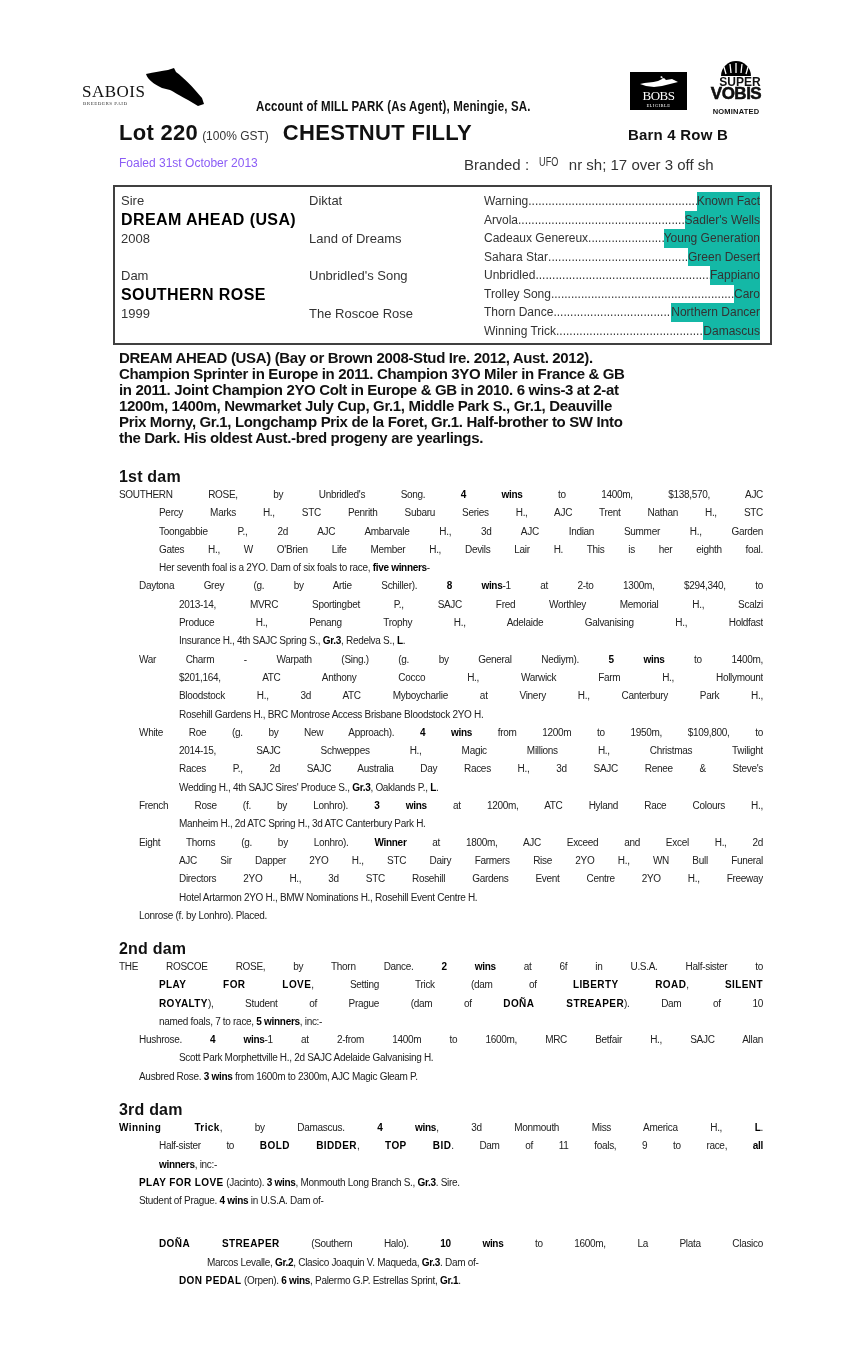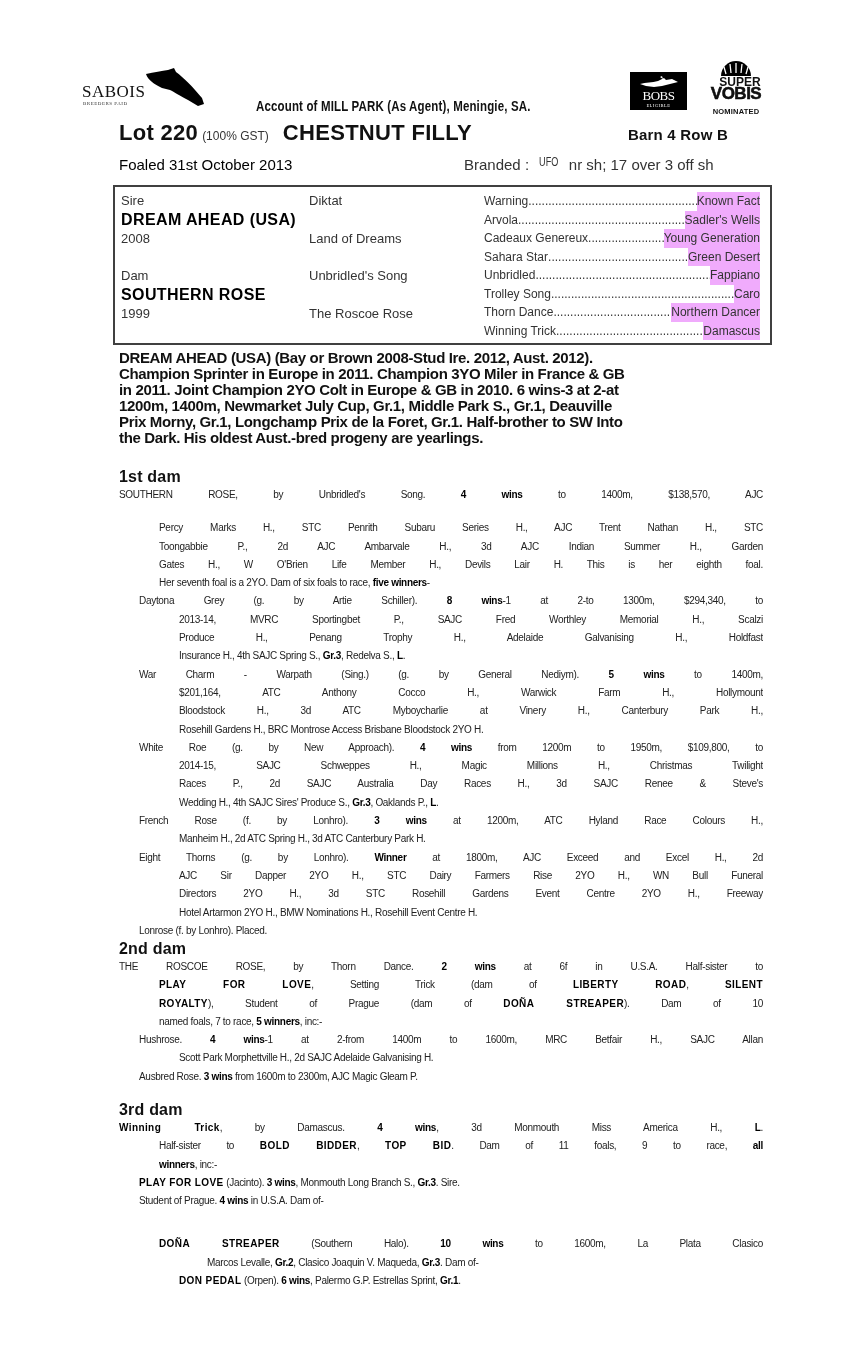--- a/index.html
+++ b/index.html
@@ -17,33 +17,33 @@
   .logo-vobis { left:700px; top:60px; width:72px; height:60px; }
   .logo-vobis .super { position:absolute; left:8px; right:0; top:15px; text-align:center; font-weight:bold; font-size:12px; letter-spacing:0; }
   .logo-vobis .vobis { position:absolute; left:0; right:0; top:24px; text-align:center; font-weight:900; font-size:17px; -webkit-text-stroke:0.5px #000; letter-spacing:-0.5px; }
   .logo-vobis .nom { position:absolute; left:0; right:0; top:47px; text-align:center; font-weight:bold; font-size:7.5px; letter-spacing:0.2px; }
   .logo-vobis svg { position:absolute; left:19px; top:0; }
   .lotline { left:119px; top:120px; white-space:nowrap; }
   .lotline .lot { font-weight:bold; font-size:22px; letter-spacing:0.3px; }
   .lotline .gst { font-size:12px; color:#333; margin-left:4px; }
   .lotline .desc { font-weight:bold; font-size:22px; margin-left:14px; letter-spacing:0.3px; }
   .barn { left:628px; top:126px; font-weight:bold; font-size:15px; white-space:nowrap; letter-spacing:0.2px; }
-  .foaled { left:119px; top:156px; font-size:15px; color:#000000; white-space:nowrap; }
+  .foaled { left:119px; top:156px; font-size:12px; color:#8b5cf6; white-space:nowrap; }
   .branded { left:464px; top:156px; font-size:15px; color:#333; white-space:nowrap; }
   .brand-mark { display:inline-block; font-family:"Liberation Sans Narrow","Liberation Sans", sans-serif; font-size:13px; transform:scaleX(0.7) translateY(-4px); margin:0 2px; }
   .pedbox { left:113px; top:185px; width:659px; height:160px; border:2px solid #404040; box-sizing:border-box; }
   .ped-left { position:absolute; left:6px; top:4px; width:355px; font-size:13px; color:#333; }
   .ped-left .row { height:19px; line-height:19px; position:relative; white-space:nowrap; }
   .ped-left .row .c2 { position:absolute; left:188px; }
   .ped-left .big { font-weight:900; font-size:16px; color:#000; letter-spacing:0.4px; }
   .ped-right { position:absolute; left:369px; top:5px; width:276px; font-size:12px; color:#333; }
   .ped-right .row { height:18.5px; line-height:18.5px; display:flex; white-space:nowrap; overflow:hidden; }
   .ped-right .row .dots { flex:1; overflow:hidden; position:relative; }
   .ped-right .row .dots::before { content:"................................................................................................................"; position:absolute; left:0; top:0; letter-spacing:0; }
-  .ped-right .row .r { background:#f0abfc;text-align:center; }
+  .ped-right .row .r { background:#14b8a6;text-align:center; }
   .sire-note { left:119px; top:350px; width:656px; font-weight:bold; font-size:15px; line-height:16px; letter-spacing:-0.35px; text-align:justify; font-stretch:condensed; }
   .sire-note span { display:block; }
   .sec-head { font-weight:bold; font-size:16px; letter-spacing:0.2px; }
   .body-text { font-size:10px; line-height:18.3px; color:#222; letter-spacing:-0.3px; }
   .b { font-weight:bold; color:#000; }
   .bb { font-weight:900; color:#000; letter-spacing:0.4px; }
 </style>
 </head>
 <body>
 
@@ -163,21 +163,21 @@
   <span>Champion Sprinter in Europe in 2011. Champion 3YO Miler in France &amp; GB</span>
   <span>in 2011. Joint Champion 2YO Colt in Europe &amp; GB in 2010. 6 wins-3 at 2-at</span>
   <span>1200m, 1400m, Newmarket July Cup, Gr.1, Middle Park S., Gr.1, Deauville</span>
   <span>Prix Morny, Gr.1, Longchamp Prix de la Foret, Gr.1. Half-brother to SW Into</span>
   <span>the Dark. His oldest Aust.-bred progeny are yearlings.</span>
 </div>
 
 <div class="abs sec-head" style="left:119px; top:468px;">1st dam</div>
 <div class="abs body-text" style="left:119px; top:486px; width:644px;">
     <div style="padding-left: 0px; white-space: normal; height: 18.3px; text-align: justify; text-align-last: justify; overflow: hidden;"><span>SOUTHERN ROSE, by Unbridled's Song. </span><span class="b">4 wins</span><span> to 1400m, $138,570, AJC</span></div>
-    <div style="padding-left: 40px; white-space: normal; height: 18.3px; text-align: justify; text-align-last: justify; overflow: hidden; margin-top: 15px;"><span>Percy Marks H., STC Penrith Subaru Series H., AJC Trent Nathan H., STC</span></div>
+    <div style="padding-left: 40px; white-space: normal; height: 18.3px; text-align: justify; text-align-last: justify; overflow: hidden;"><span>Percy Marks H., STC Penrith Subaru Series H., AJC Trent Nathan H., STC</span></div>
     <div style="padding-left: 40px; white-space: normal; height: 18.3px; text-align: justify; text-align-last: justify; overflow: hidden;"><span>Toongabbie P., 2d AJC Ambarvale H., 3d AJC Indian Summer H., Garden</span></div>
     <div style="padding-left: 40px; white-space: normal; height: 18.3px; text-align: justify; text-align-last: justify; overflow: hidden;"><span>Gates H., W O'Brien Life Member H., Devils Lair H. This is her eighth foal.</span></div>
     <div style="padding-left: 40px; white-space: nowrap; height: 18.3px;"><span>Her seventh foal is a 2YO. Dam of six foals to race, </span><span class="b">five winners</span><span>-</span></div>
     <div style="padding-left: 20px; white-space: normal; height: 18.3px; text-align: justify; text-align-last: justify; overflow: hidden;"><span>Daytona Grey (g. by Artie Schiller). </span><span class="b">8 wins</span><span>-1 at 2-to 1300m, $294,340, to</span></div>
     <div style="padding-left: 60px; white-space: normal; height: 18.3px; text-align: justify; text-align-last: justify; overflow: hidden;"><span>2013-14, MVRC Sportingbet P., SAJC Fred Worthley Memorial H., Scalzi</span></div>
     <div style="padding-left: 60px; white-space: normal; height: 18.3px; text-align: justify; text-align-last: justify; overflow: hidden;"><span>Produce H., Penang Trophy H., Adelaide Galvanising H., Holdfast</span></div>
     <div style="padding-left: 60px; white-space: nowrap; height: 18.3px;"><span>Insurance H., 4th SAJC Spring S., </span><span class="b">Gr.3</span><span>, Redelva S., </span><span class="b">L</span><span>.</span></div>
     <div style="padding-left: 20px; white-space: normal; height: 18.3px; text-align: justify; text-align-last: justify; overflow: hidden;"><span>War Charm - Warpath (Sing.) (g. by General Nediym). </span><span class="b">5 wins</span><span> to 1400m,</span></div>
     <div style="padding-left: 60px; white-space: normal; height: 18.3px; text-align: justify; text-align-last: justify; overflow: hidden;"><span>$201,164, ATC Anthony Cocco H., Warwick Farm H., Hollymount</span></div>
     <div style="padding-left: 60px; white-space: normal; height: 18.3px; text-align: justify; text-align-last: justify; overflow: hidden;"><span>Bloodstock H., 3d ATC Myboycharlie at Vinery H., Canterbury Park H.,</span></div>

